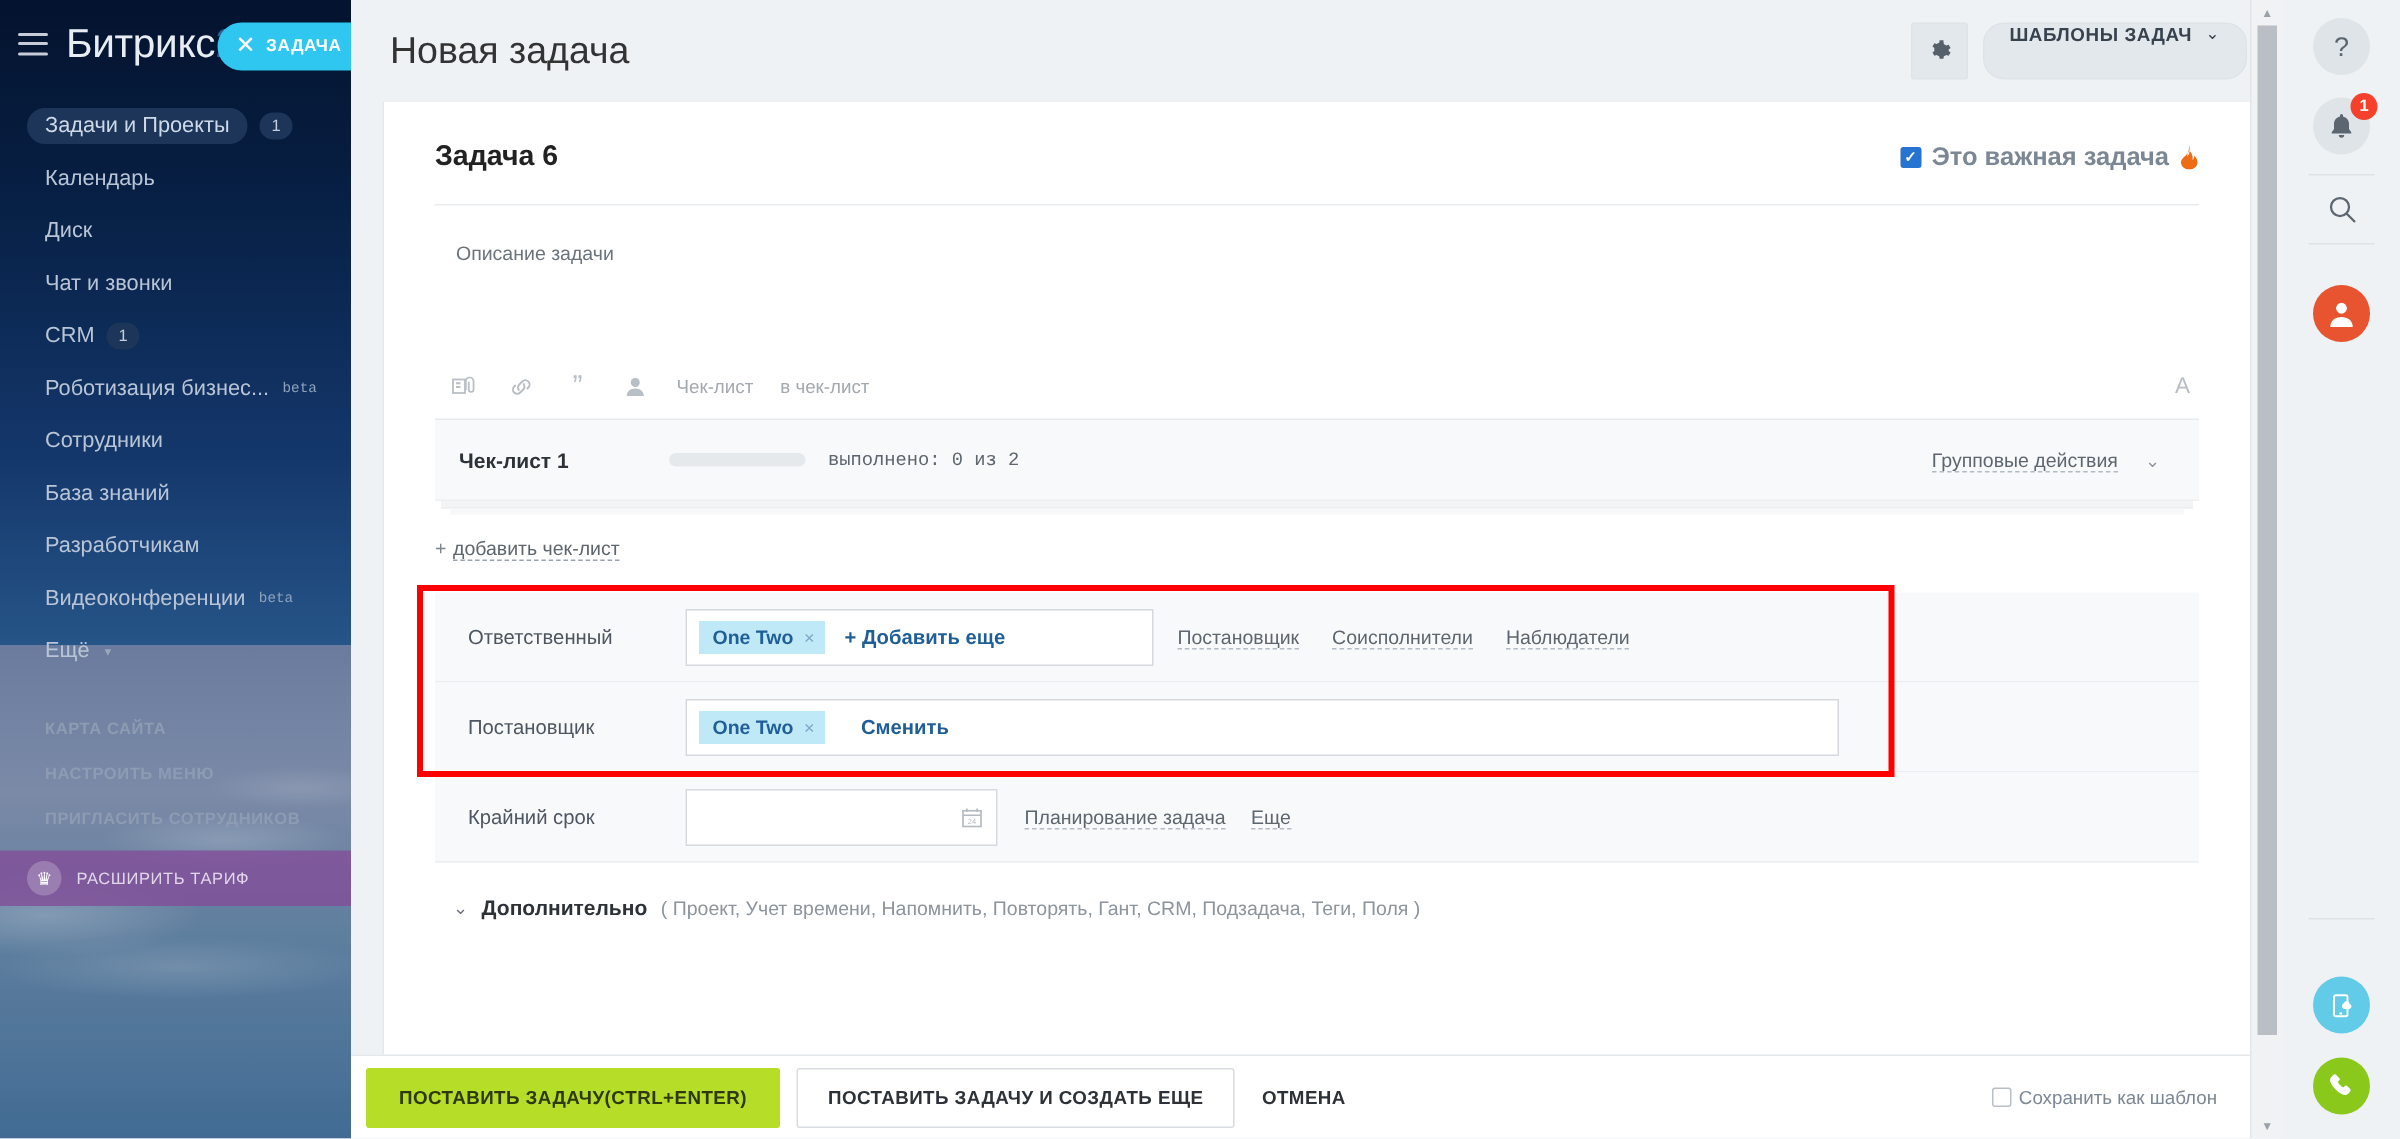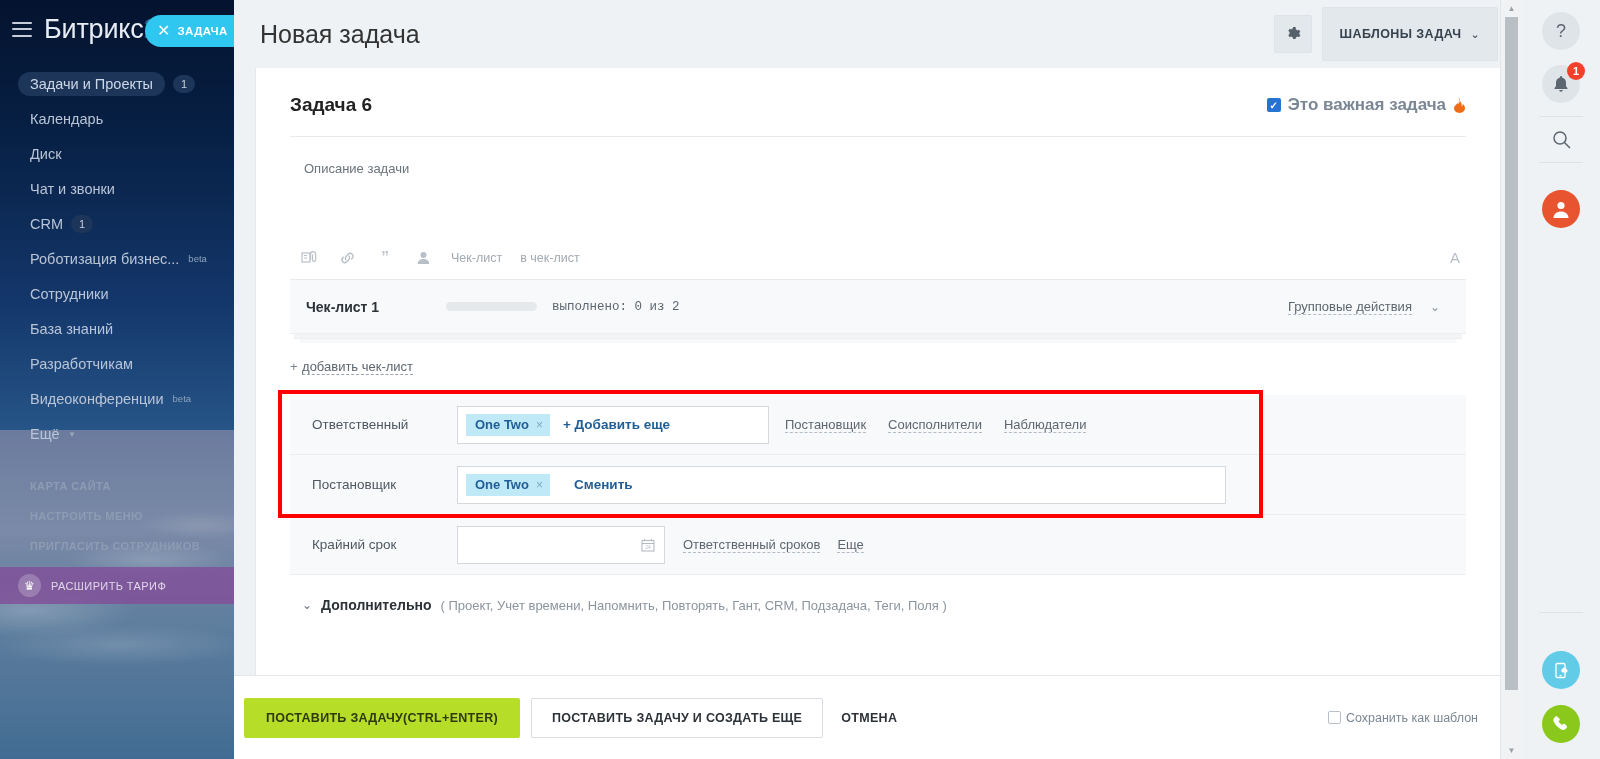--- a/index.html
+++ b/index.html
@@ -56,21 +56,21 @@
   .sb-item.active .sb-label {
     background: #1c3558; color: #cdd8e8; border-radius: 14px;
     padding: 4px 12px; margin-left: -12px;
   }
   .sb-label { white-space: nowrap; }
   .sb-badge {
     background: #1c3558; color: #c4cfdf; font-size: 11px;
     border-radius: 10px; min-width: 22px; height: 18px;
     display: inline-flex; align-items: center; justify-content: center; padding: 0 6px;
   }
-  .sb-beta { font-size: 9.5px; color: #8fa2bb; vertical-align: super; margin-left: 1px; }
+  .sb-beta { font-size: 9.5px; color: #8fa2bb; vertical-align: super; margin-left: 1px; font-family: Liberation Mono, monospace; }
   .sb-caret { font-size: 9px; color: #9aa8bd; margin-left: 2px; }
 
   .sb-sub { position: relative; margin-top: 20px; }
   .sb-sub-item {
     height: 30px; padding-left: 30px; display: flex; align-items: center;
     color: #8e9cb3; font-size: 11px; font-weight: bold; letter-spacing: .4px; cursor: pointer;
   }
   .sb-promo {
     position: relative; height: 37px; margin-top: 6px;
     background: rgba(130,78,152,.80);
@@ -95,22 +95,22 @@
     display: flex; align-items: center; padding: 0 24px 0 26px;
   }
   .page-title { font-size: 25px; color: #333; font-weight: 400; }
   .head-actions { margin-left: auto; display: flex; align-items: center; gap: 10px; }
   .gear-btn {
     width: 38px; height: 38px; background: #e3e8ec; border: 1px solid #dde3e8;
     border-radius: 2px; display: flex; align-items: center; justify-content: center;
     cursor: pointer; color: #55606b; font-size: 16px;
   }
   .tpl-btn {
-    height: 54px; background: #e3e8ec; border: 1px solid #dde3e8; border-radius: 2px;
-    display: flex; align-items: center; gap: 9px; padding: 0 17px; cursor: pointer;
+    height: 38px; background: #e3e8ec; border: 1px solid #dde3e8; border-radius: 14px;
+    display: flex; gap: 9px; padding: 0 17px; cursor: pointer;
     color: #36424d; font-size: 12.5px; font-weight: bold; letter-spacing: .4px;
   }
   .tpl-btn .cv { font-size: 11px; font-weight: normal; }
 
   .card-wrap { flex: 1 1 auto; overflow: hidden; padding: 0 22px 0 22px; position: relative; }
   .card {
     background: #fff; min-height: 100%;
     box-shadow: 0 0 0 1px rgba(0,0,0,.04);
   }
   .card-inner { padding: 0 34px; }
@@ -198,21 +198,21 @@
   .addit {
     display: flex; align-items: center; gap: 9px;
     padding: 22px 0 26px 12px; background: #fff;
   }
   .addit .cv { color: #6a737c; font-size: 12px; }
   .addit .t { font-size: 14px; font-weight: bold; color: #2c3238; cursor: pointer; }
   .addit .sub { font-size: 13px; color: #8c949d; }
 
   
   .bottombar {
-    position: absolute; left: 0; right: 22px; bottom: 0; height: 84px;
+    position: absolute; left: 0; right: 22px; bottom: 0; height: 56px;
     background: #fff; border-top: 1px solid #e4e8eb;
     display: flex; align-items: center; padding: 0 22px 0 10px;
     z-index: 10;
   }
   .btn-primary {
     background: #b6dd28; color: #2e3a0e; height: 40px; padding: 0 22px;
     display: flex; align-items: center; font-size: 12.5px; font-weight: bold;
     letter-spacing: .3px; border: 0; border-radius: 2px; cursor: pointer;
   }
   .btn-second {
@@ -476,21 +476,21 @@
                 <span></span>
                 <span class="cal-ico">
                   <svg width="14" height="14" viewBox="0 0 14 14" fill="none" stroke="#b4bac1" stroke-width="1.1">
                       <rect x="1" y="2.5" width="12" height="10.5"></rect>
                       <path d="M1 5.5h12M3.6 1v2.2M10.4 1v2.2"></path>
                       <text x="7" y="11.4" font-size="5" fill="#b4bac1" stroke="none" text-anchor="middle" font-family="sans-serif">24</text>
                     </svg>
                 </span>
               </span>
               <span class="fside2">
-                <span class="dotted">Ответственный сроков</span>
+                <span class="dotted">Планирование задача</span>
                 <span class="dotted">Еще</span>
               </span>
             </div>
           </div>
 
           <div class="addit">
             <span class="cv">⌄</span>
             <span class="t">Дополнительно</span>
             <span class="sub">( Проект,  Учет времени,  Напомнить,  Повторять,  Гант,  CRM,  Подзадача,  Теги,  Поля )</span>
           </div>

